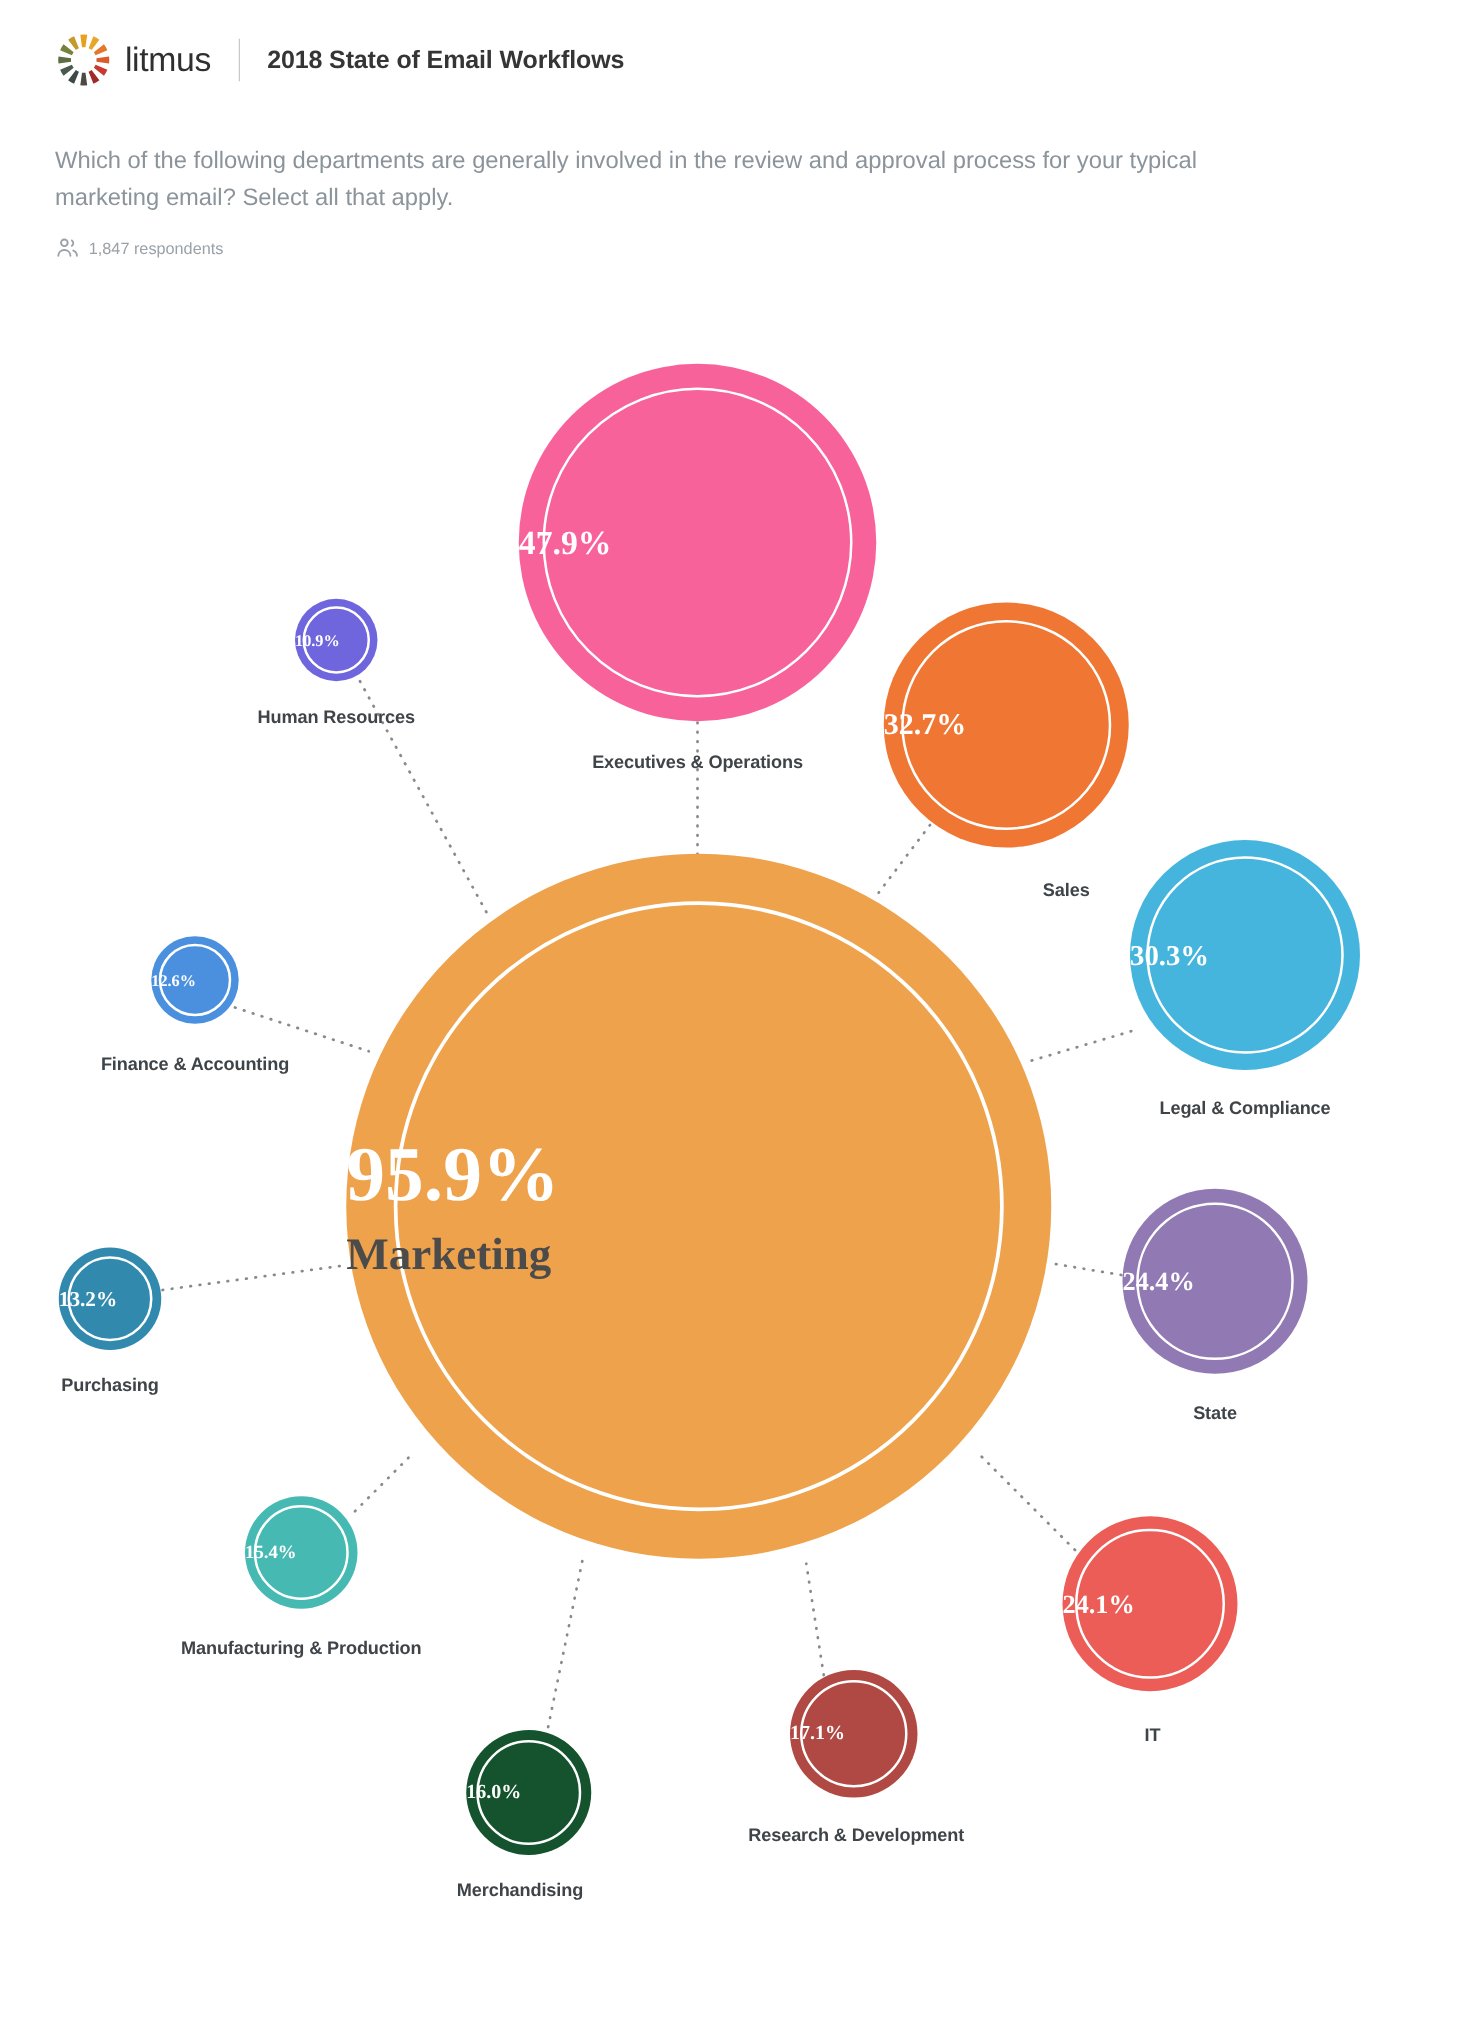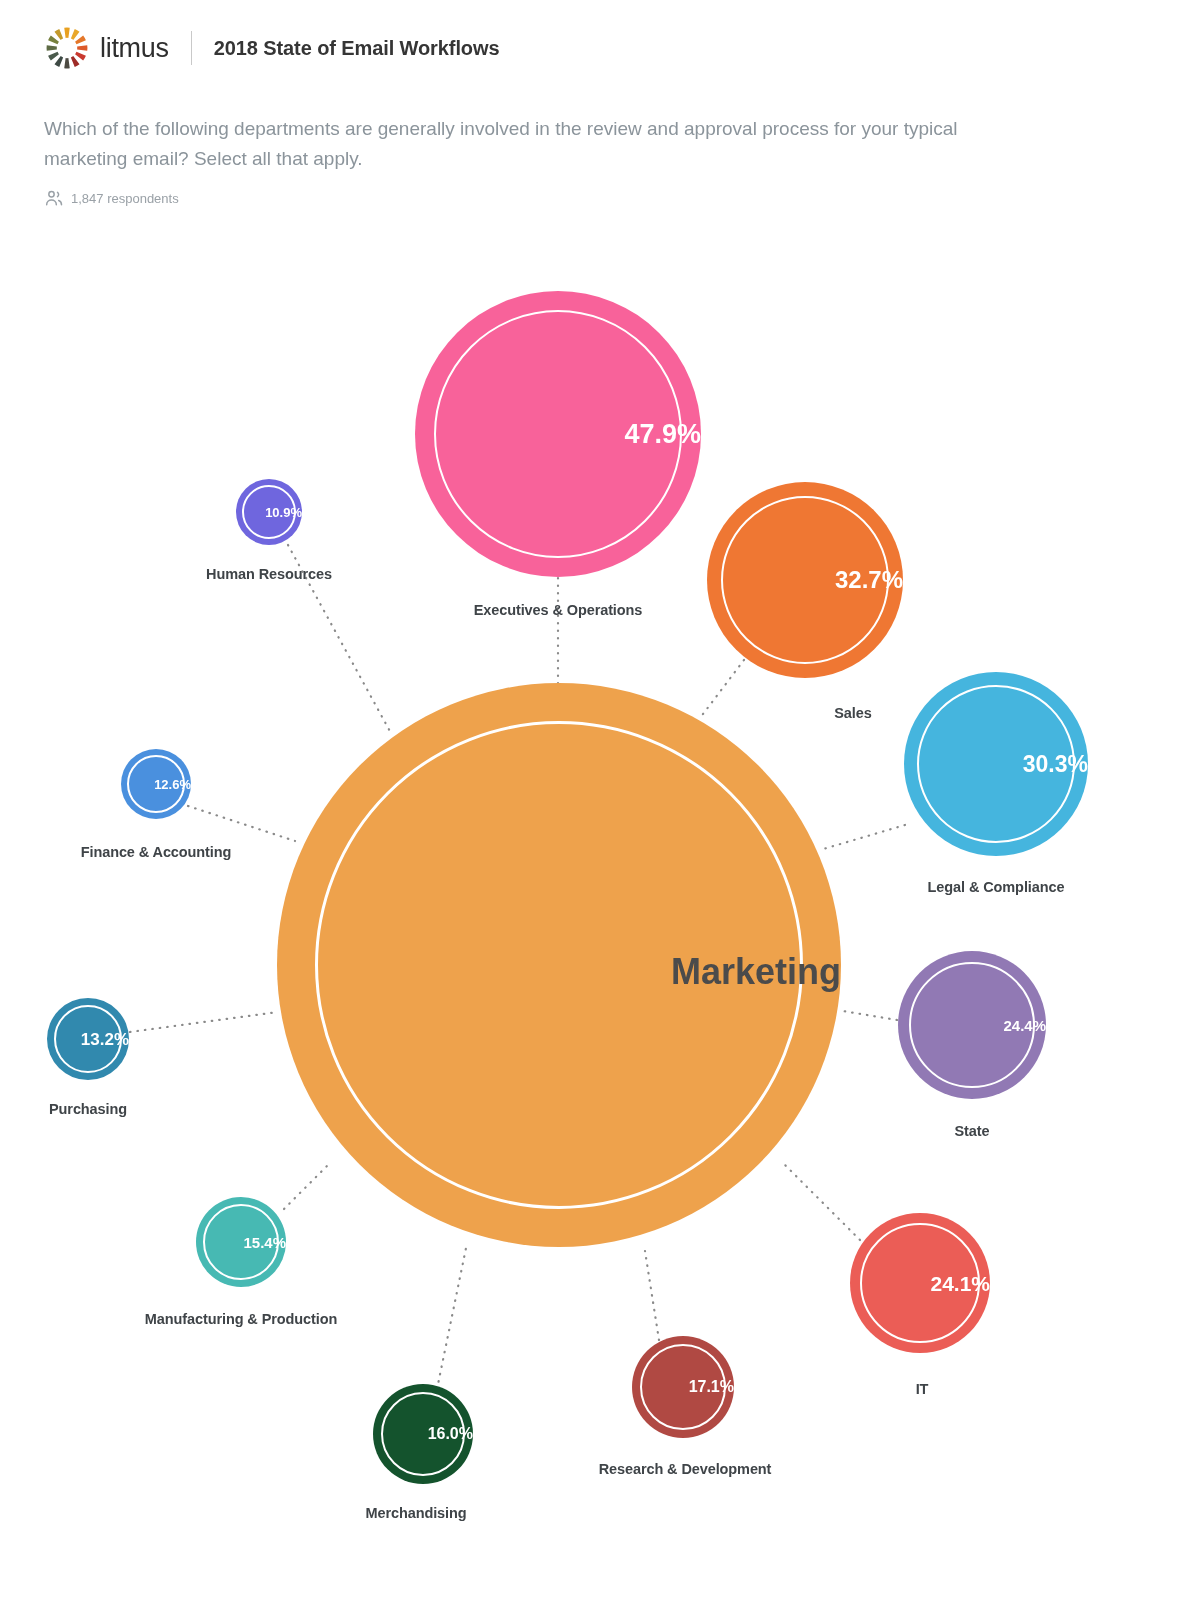--- a/index.html
+++ b/index.html
@@ -91,23 +91,24 @@
     width: 1183px;
     height: 1623px;
   }
 
   .bubble {
     position: absolute;
     border-radius: 50%;
     box-sizing: border-box;
     display: flex;
     flex-direction: column;
-    align-items: flex-end;
+    align-items: flex-start;
     justify-content: center;
     pointer-events: auto;
+    font-family: Liberation Serif, serif;
   }
   .bubble-ring {
     position: absolute;
     border-radius: 50%;
     border: 2px solid #ffffff;
     box-sizing: border-box;
     pointer-events: none;
   }
   .bubble-value {
     position: relative;
@@ -212,37 +213,38 @@
       <line x1="659" y1="1340" x2="645" y2="1251" stroke="#8a8a8a" stroke-width="2.2" stroke-linecap="round" stroke-dasharray="0.5 7"></line>
       <line x1="437" y1="1389" x2="466" y2="1248" stroke="#8a8a8a" stroke-width="2.2" stroke-linecap="round" stroke-dasharray="0.5 7"></line>
       <line x1="284" y1="1209" x2="328" y2="1165" stroke="#8a8a8a" stroke-width="2.2" stroke-linecap="round" stroke-dasharray="0.5 7"></line>
       <line x1="130" y1="1032" x2="278" y2="1012" stroke="#8a8a8a" stroke-width="2.2" stroke-linecap="round" stroke-dasharray="0.5 7"></line>
       <line x1="188" y1="806" x2="295" y2="841" stroke="#8a8a8a" stroke-width="2.2" stroke-linecap="round" stroke-dasharray="0.5 7"></line>
       <line x1="288" y1="545" x2="392" y2="735" stroke="#8a8a8a" stroke-width="2.2" stroke-linecap="round" stroke-dasharray="0.5 7"></line>
     </svg>
   <div id="bubble-layer">
       <div class="bubble" style="left: 277px; top: 683px; width: 564px; height: 564px; background: rgb(238, 162, 76);">
         <div class="bubble-ring" style="left: 38px; top: 38px; width: 488px; height: 488px; border-width: 3px;"></div>
+        <div class="bubble-value" style="font-size: 62px;">95.9%</div>
         <div class="bubble-sub" style="font-size: 36px; margin-top: 14px;">Marketing</div>
       </div>
       <div class="bubble" style="left: 415px; top: 291px; width: 286px; height: 286px; background: rgb(248, 98, 154);">
         <div class="bubble-ring" style="left: 19px; top: 19px; width: 248px; height: 248px; border-width: 2px;"></div>
         <div class="bubble-value" style="font-size: 27px;">47.9%</div>
       </div>
       <div class="bubble" style="left: 707px; top: 482px; width: 196px; height: 196px; background: rgb(239, 119, 51);">
         <div class="bubble-ring" style="left: 14px; top: 14px; width: 168px; height: 168px; border-width: 2px;"></div>
         <div class="bubble-value" style="font-size: 24px;">32.7%</div>
       </div>
       <div class="bubble" style="left: 904px; top: 672px; width: 184px; height: 184px; background: rgb(69, 181, 222);">
         <div class="bubble-ring" style="left: 13px; top: 13px; width: 158px; height: 158px; border-width: 2px;"></div>
         <div class="bubble-value" style="font-size: 23px;">30.3%</div>
       </div>
       <div class="bubble" style="left: 898px; top: 951px; width: 148px; height: 148px; background: rgb(145, 121, 180);">
         <div class="bubble-ring" style="left: 11px; top: 11px; width: 126px; height: 126px; border-width: 2px;"></div>
-        <div class="bubble-value" style="font-size: 15px;">24.4%</div>
+        <div class="bubble-value" style="font-size: 21px;">24.4%</div>
       </div>
       <div class="bubble" style="left: 850px; top: 1213px; width: 140px; height: 140px; background: rgb(235, 93, 86);">
         <div class="bubble-ring" style="left: 10px; top: 10px; width: 120px; height: 120px; border-width: 2px;"></div>
         <div class="bubble-value" style="font-size: 21px;">24.1%</div>
       </div>
       <div class="bubble" style="left: 632px; top: 1336px; width: 102px; height: 102px; background: rgb(176, 73, 67);">
         <div class="bubble-ring" style="left: 8px; top: 8px; width: 86px; height: 86px; border-width: 2px;"></div>
         <div class="bubble-value" style="font-size: 16px;">17.1%</div>
       </div>
       <div class="bubble" style="left: 373px; top: 1384px; width: 100px; height: 100px; background: #14532d;">

